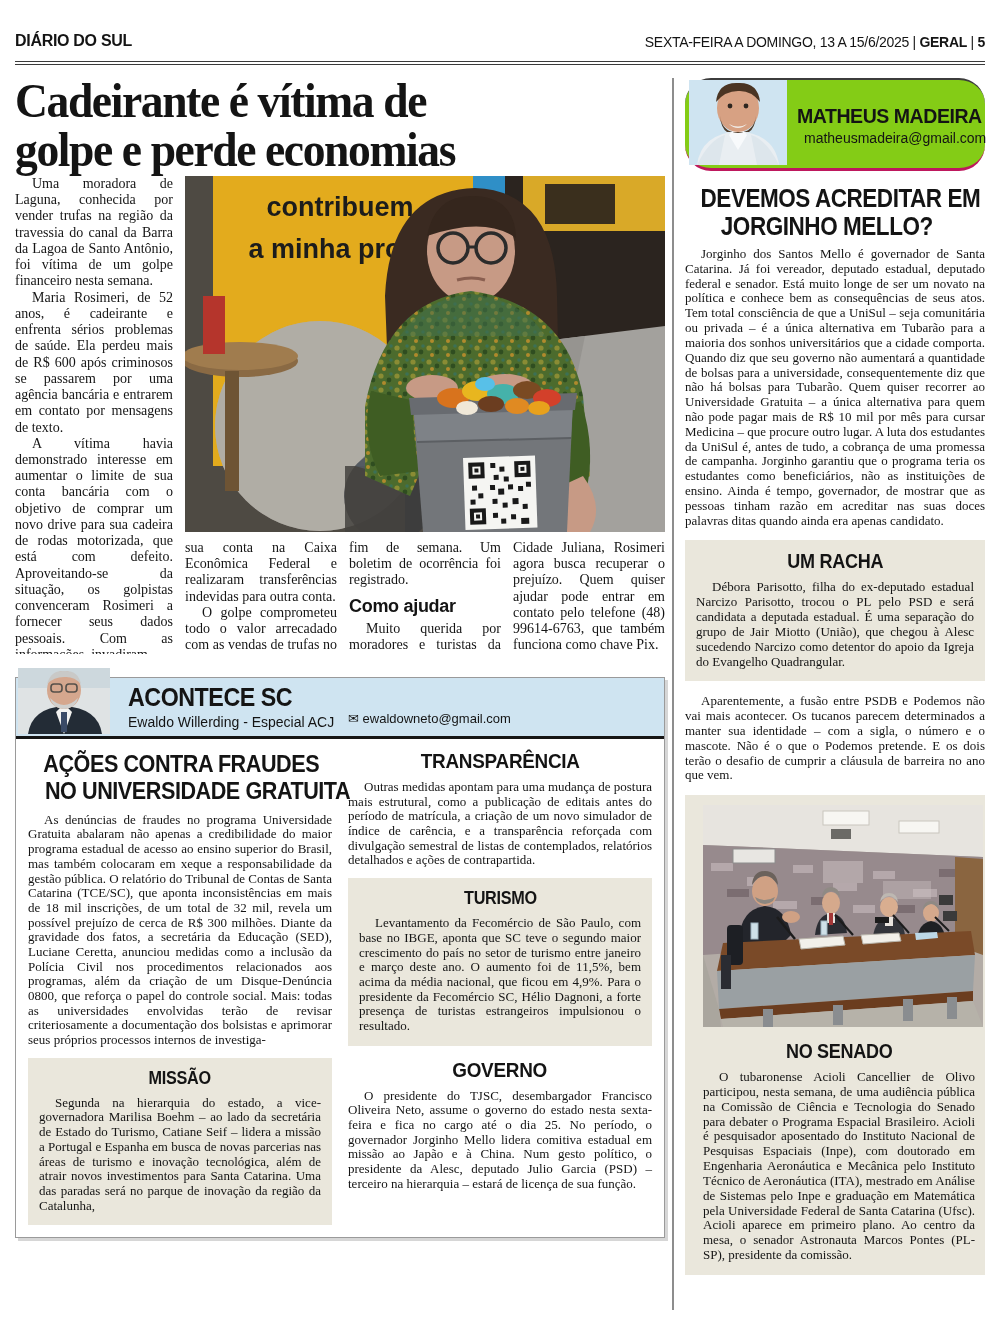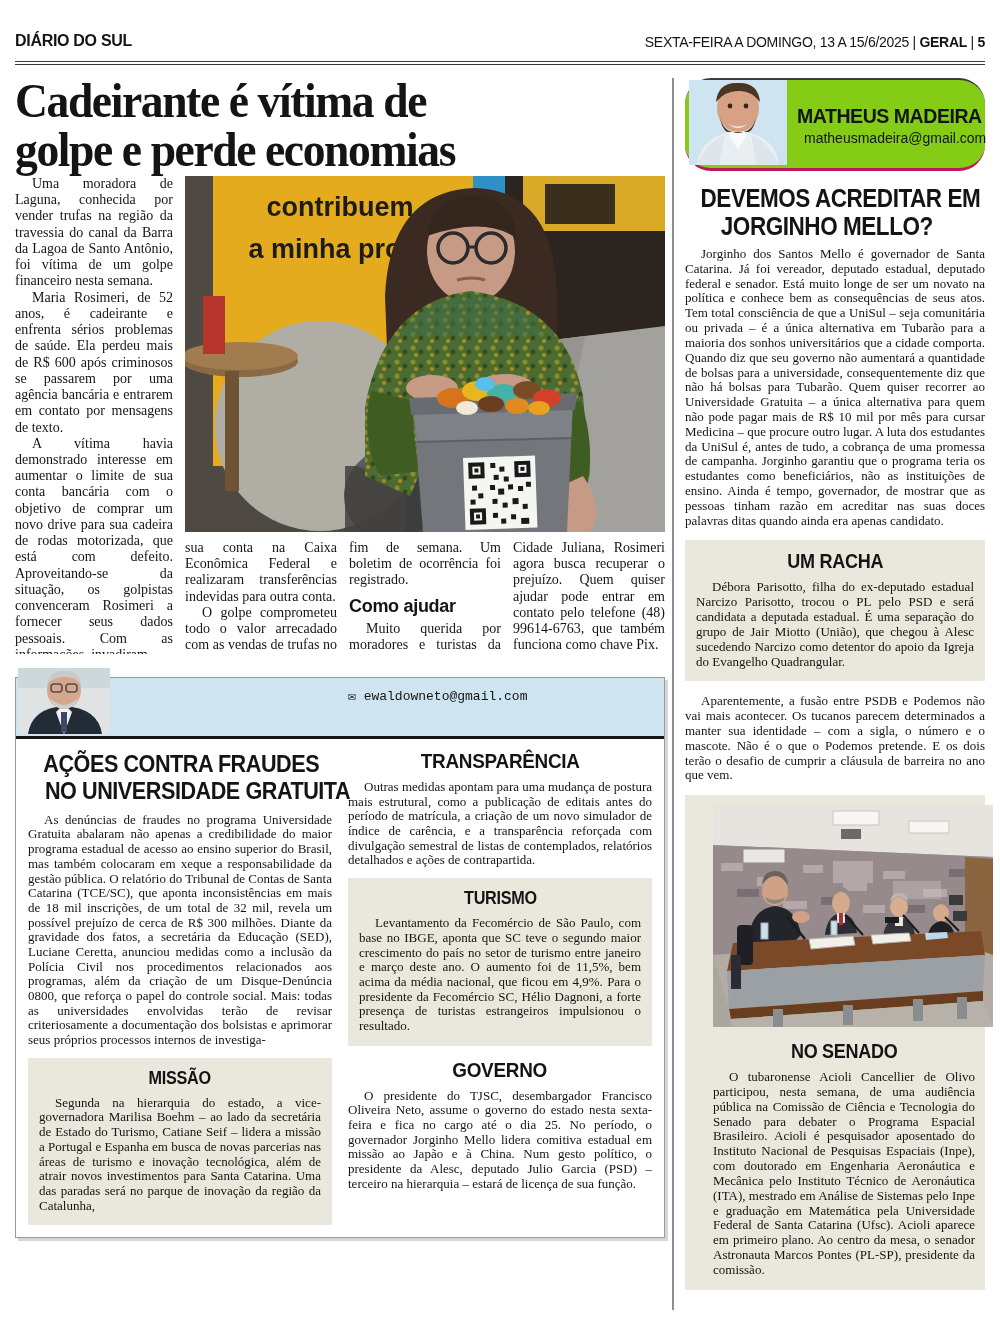--- a/index.html
+++ b/index.html
@@ -32,42 +32,42 @@
   .below-cols{column-count:3;column-gap:12px;height:122px;column-fill:auto;overflow:hidden;}
   h3.crosshead{font-family:"Liberation Sans",sans-serif;font-weight:700;font-size:18px;margin:7px 0 4px 0;text-indent:0;letter-spacing:-0.3px;}
 
   
   .box{border:1px solid #9a9a9a;box-shadow:3px 3px 0 #d6d6d6;margin-top:15px;background:#fff;}
   .box-head{background:#cfe4f1;height:58px;position:relative;border-bottom:3px solid #151515;}
   .box-portrait{position:absolute;left:2px;top:-10px;width:92px;height:66px;}
   .box-titles{position:absolute;left:112px;top:5px;}
   .box-title{font-family:"Liberation Sans",sans-serif;font-weight:700;font-size:25px;letter-spacing:-0.5px;}
   .box-byline{font-family:"Liberation Sans",sans-serif;font-size:14px;margin-top:2px;}
-  .box-email{position:absolute;left:332px;top:10px;font-family:Liberation Mono, monospace;font-size:13px;}
+  .box-email{position:absolute;left:332px;top:33px;font-family:Liberation Sans, sans-serif;font-size:13px;}
   .box-cols{display:flex;gap:16px;padding:10px 12px 12px 12px;}
   .bcol{width:50%;min-width:0;}
   .sec-title-big{font-family:"Liberation Sans",sans-serif;font-weight:700;font-size:24px;line-height:1.12;text-align:center;margin:2px 0 8px 0;letter-spacing:-0.5px;}
   .sec-title-small{font-family:"Liberation Sans",sans-serif;font-weight:700;font-size:18px;text-align:center;margin:0 0 7px 0;letter-spacing:-0.3px;}
   .boxtext{font-size:13px;line-height:1.13;text-align:justify;}
   .boxtext p{margin:0;text-indent:16px;}
   .beige{background:#EAE7DC;padding:10px 11px 12px 11px;margin-top:10px;}
   .mt{margin-top:10px;}
 
   
   .divider-v{position:absolute;left:672px;top:78px;width:2px;height:1232px;background:#8d8d8d;}
   .right-rail{position:absolute;left:685px;top:78px;width:300px;}
   .rail-head{background:#84cc16;height:88px;position:relative;border-top:2px solid #3c3c3c;border-bottom:3px solid #be185d;border-radius:26px;}
   .rail-portrait{position:absolute;left:4px;top:0;width:98px;height:85px;}
   .rail-name{position:absolute;left:112px;top:24px;font-family:"Liberation Sans",sans-serif;font-weight:700;font-size:21px;letter-spacing:-0.5px;}
   .rail-email{position:absolute;left:119px;top:50px;font-family:"Liberation Sans",sans-serif;font-size:14px;}
   .rail-title{font-family:"Liberation Sans",sans-serif;font-weight:700;font-size:25px;line-height:1.12;text-align:center;margin:13px 17px 7px 0;letter-spacing:-0.5px;}
   .rail-body{font-size:13px;line-height:1.14;text-align:justify;}
   .rail-body p{margin:0;text-indent:16px;}
   .rail-beige{background:#EAE7DC;padding:10px 11px 12px 11px;margin-top:12px;}
-  .senate-panel{background:#EAE7DC;padding:10px 10px 12px 28px;margin-top:12px;}
+  .senate-panel{background:#EAE7DC;padding:10px 10px 12px 18px;margin-top:12px;}
   .photo-senate{width:280px;height:222px;margin-bottom:9px;}
 </style>
 </head>
 <body>
 
 <div class="masthead-bar">
   <div class="masthead">DIÁRIO DO SUL</div>
   <div class="dateline-wrap">
     <span>SEXTA-FEIRA A DOMINGO, 13 A 15/6/2025</span>
     <span>|</span>
@@ -216,20 +216,24 @@
         <rect x="0" y="0" width="92" height="20" fill="#cdd8dd"></rect>
         <path d="M10 66 Q14 40 46 38 Q80 40 84 66Z" fill="#232c36"></path>
         <polygon points="38,44 46,66 54,44 50,40 42,40" fill="#f2f2f0"></polygon>
         <rect x="43" y="44" width="6" height="20" fill="#3a4a66"></rect>
         <ellipse cx="46" cy="22" rx="17" ry="19" fill="#d5a78e"></ellipse>
         <path d="M29 16 Q33 2 46 3 Q60 2 63 16 Q56 8 46 9 Q36 9 29 16Z" fill="#c9c9c7"></path>
         <path d="M32 30 Q46 44 60 30 Q58 40 46 41 Q34 40 32 30Z" fill="#cfcfcd"></path>
         <rect x="33" y="16" width="11" height="8" rx="3" fill="none" stroke="#55504a" stroke-width="1.6"></rect>
         <rect x="48" y="16" width="11" height="8" rx="3" fill="none" stroke="#55504a" stroke-width="1.6"></rect>
       </svg>
+      <div class="box-titles">
+        <div class="box-title"><span class="cond-l">ACONTECE SC</span></div>
+        <div class="box-byline">Ewaldo Willerding - Especial ACJ</div>
+      </div>
       <div class="box-email">
         <span>✉</span>
         <span>ewaldowneto@gmail.com</span>
       </div>
     </div>
 
     <div class="box-cols">
 
       <div class="bcol">
         <div class="sec-title-big"><span class="cond"><span>AÇÕES CONTRA FRAUDES</span></span><br><span class="cond"><span>NO UNIVERSIDADE GRATUITA</span></span></div>

